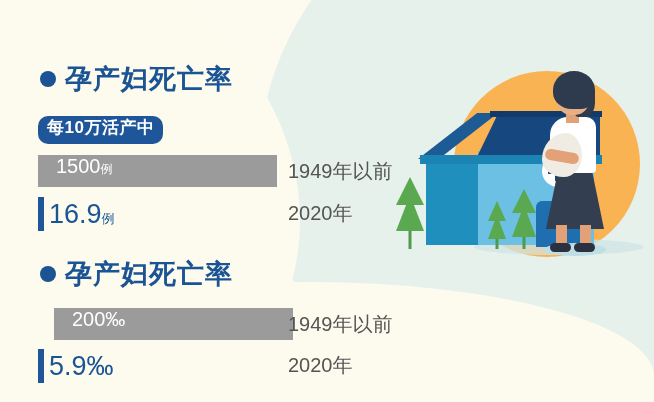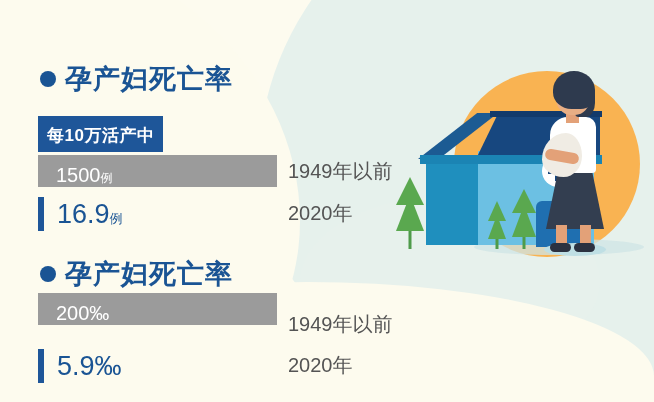--- a/index.html
+++ b/index.html
@@ -244,53 +244,54 @@
     border-radius: 50%;
     background: #1a5494;
     flex: none;
   }
   #title-1 { left: 40px; top: 61px; }
   #title-2 { left: 40px; top: 256px; }
 
   .unit-badge {
     position: absolute;
     left: 38px; top: 116px;
-    padding: 8px 9px 5px 9px;
+    padding: 0 9px 5px 9px;
     background: #1e5699;
     color: #ffffff;
     font-size: 17px;
     font-weight: bold;
     letter-spacing: .5px;
     white-space: nowrap;
+    border-radius: 10px;
   }
 
   .bar-gray {
     position: absolute;
     left: 38px;
     height: 32px;
     background: #9b9b9b;
     display: flex;
-    align-items: flex-end;
+    align-items: flex-start;
   }
   .bar-gray .bar-label {
     color: #ffffff;
     font-size: 20px;
     padding-left: 18px;
     white-space: nowrap;
   }
   .bar-label .sm { font-size: 12px; }
   #bar-1 { top: 155px; width: 239px; }
-  #bar-2 { top: 293px; width: 239px; }
+  #bar-2 { top: 308px; width: 239px; margin-left: 16px; }
 
   .row-blue {
     position: absolute;
     left: 38px;
     display: flex;
     align-items: center;
-    gap: 13px;
+    gap: 5px;
   }
   .tick {
     width: 6px; height: 34px; background: #1e5699; flex: none;
   }
   .blue-value {
     color: #1a5494;
     font-size: 27px;
     white-space: nowrap;
   }
   .blue-value .sm { font-size: 13px; }

